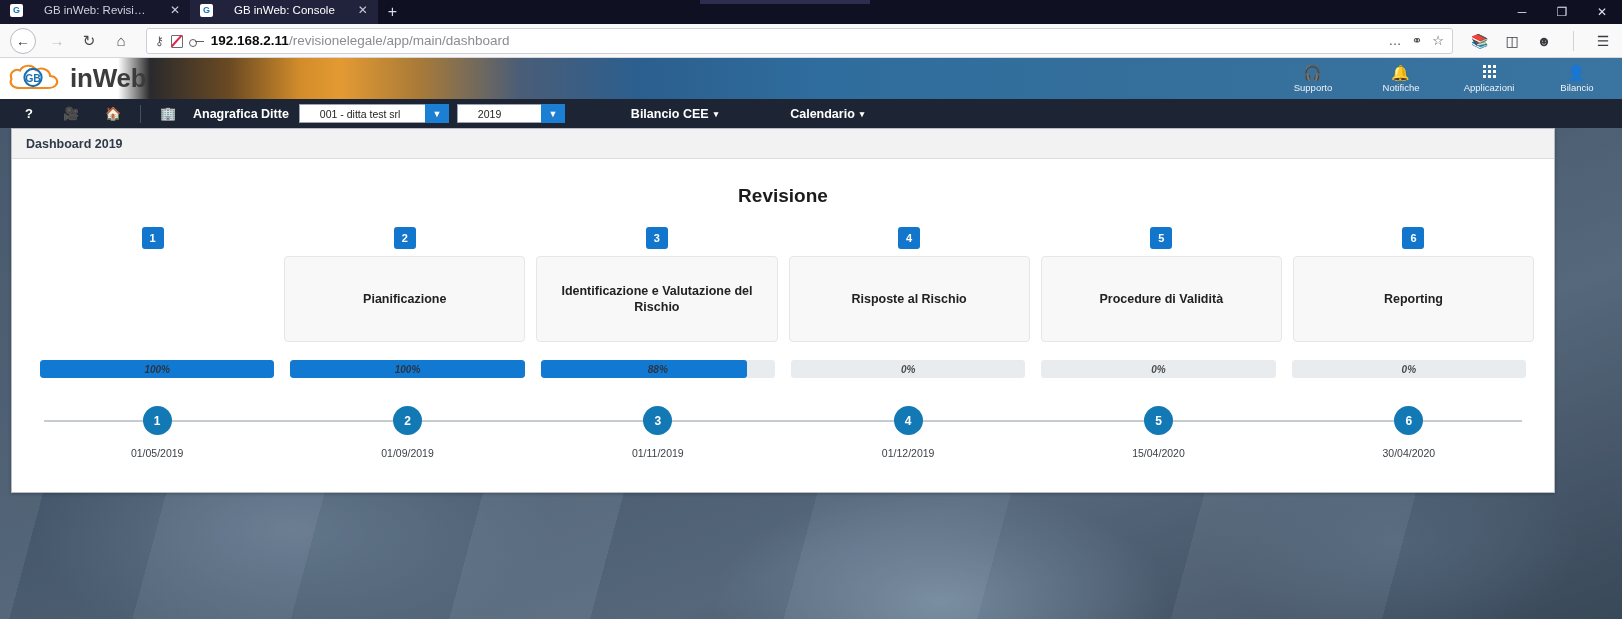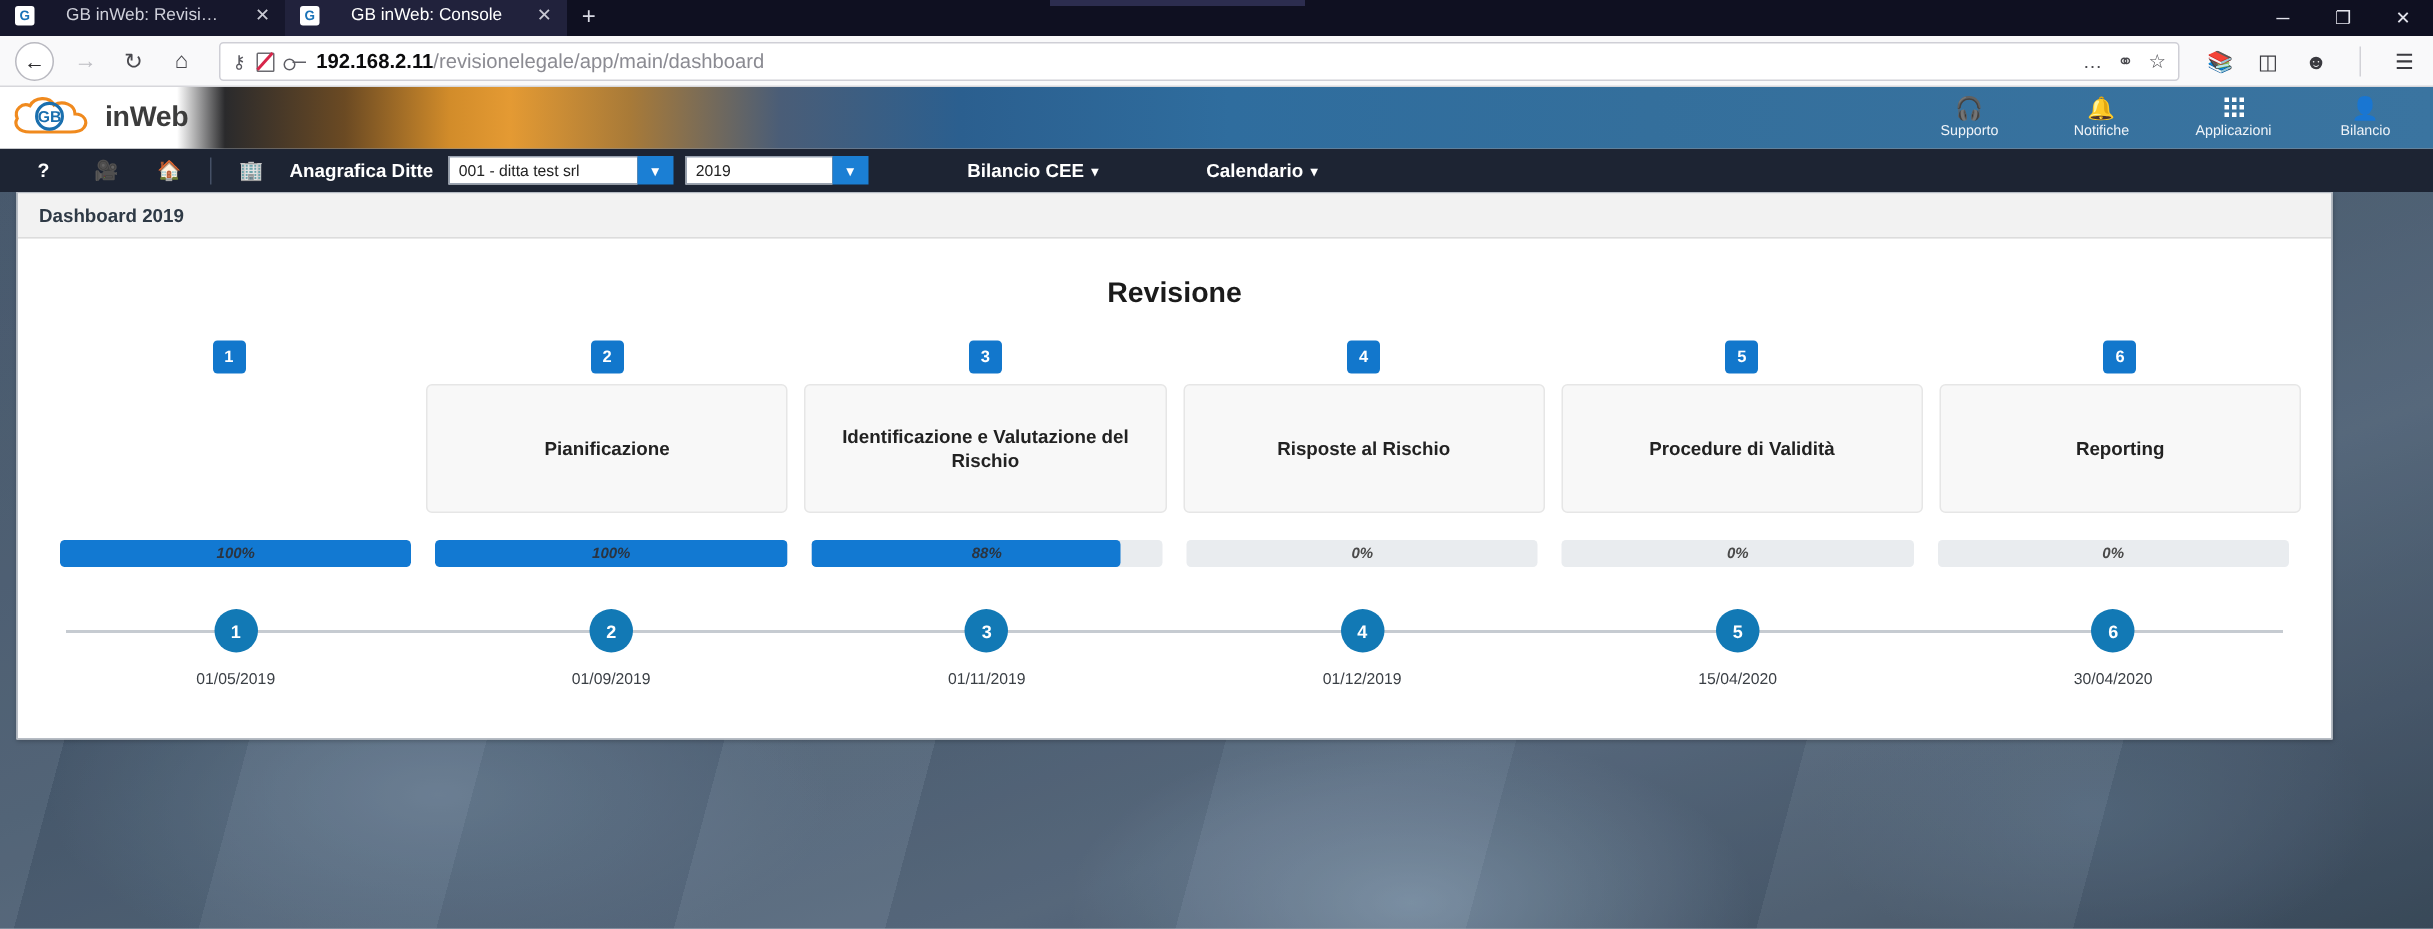--- a/index.html
+++ b/index.html
@@ -108,21 +108,21 @@
        #2b5f8f 640px, #2f6d9e 820px,
        #346f9c 1100px, #3a74a0 1622px);
     overflow: hidden;
   }
   .logo-wrap {
     position: absolute; left: 6px; top: 0; height: 41px; display: flex;
     align-items: center; gap: 2px; z-index: 3;
   }
   .cloud-logo { position: relative; width: 62px; height: 34px; }
   .cloud-logo svg { display: block; }
-  .logo-text { font-size: 19px; color: #3c3c3c; font-weight: 600; letter-spacing: -.2px; }
+  .logo-text { font-size: 26px; color: #3c3c3c; font-weight: 600; letter-spacing: -.2px; }
   .header-right {
     position: absolute; right: 6px; top: 0; height: 41px; display: flex;
     align-items: center; gap: 26px; z-index: 3; padding-right: 8px;
   }
   .hr-item { display: flex; flex-direction: column; align-items: center; gap: 1px; width: 62px; }
   .hr-item .hicon { color: #ffffff; font-size: 15px; line-height: 15px; height: 16px; }
   .hr-item .hlabel { color: #eef3f8; font-size: 9.5px; }
   .grid-icon { display: grid; grid-template-columns: repeat(3,3px); gap: 2px; }
   .grid-icon i { width: 3px; height: 3px; background: #fff; display: block; }
 
@@ -130,25 +130,25 @@
   .navbar2 {
     height: 29px; background: #1d2433; display: flex; align-items: center;
     padding: 0 8px; gap: 0; color: #ffffff; font-size: 12.5px; font-weight: bold;
   }
   .nav-ic { width: 42px; text-align: center; font-size: 13px; color: #ffffff; }
   .nav-sep { width: 1px; height: 18px; background: #455066; margin: 0 6px; }
   .nav-label { margin: 0 10px 0 4px; white-space: nowrap; }
   .combo { display: flex; align-items: center; height: 19px; margin-right: 8px; }
   .combo .cval {
     background: #ffffff; color: #232323; font-size: 10.5px; font-weight: normal;
-    height: 19px; line-height: 19px; padding: 0 6px; border: 1px solid #9aa3b1;
+    height: 19px; line-height: 19px; padding: 0 20px; border: 1px solid #9aa3b1;
     border-right: none; white-space: nowrap; overflow: hidden;
   }
   .combo.c1 .cval { width: 126px; }
-  .combo.c2 .cval { width: 98px; }
+  .combo.c2 .cval { width: 84px; }
   .combo .carrow {
     width: 24px; height: 19px; background: #1b7fd4; display: flex;
     align-items: center; justify-content: center; color: #ffffff; font-size: 9px;
   }
   .nav-menu { margin: 0 14px; white-space: nowrap; display: flex; align-items: center; gap: 5px; padding-left: 44px; }
   .caret-dn { font-size: 9px; }
 
   
   .page {
     position: relative; height: 515px; overflow: hidden;

